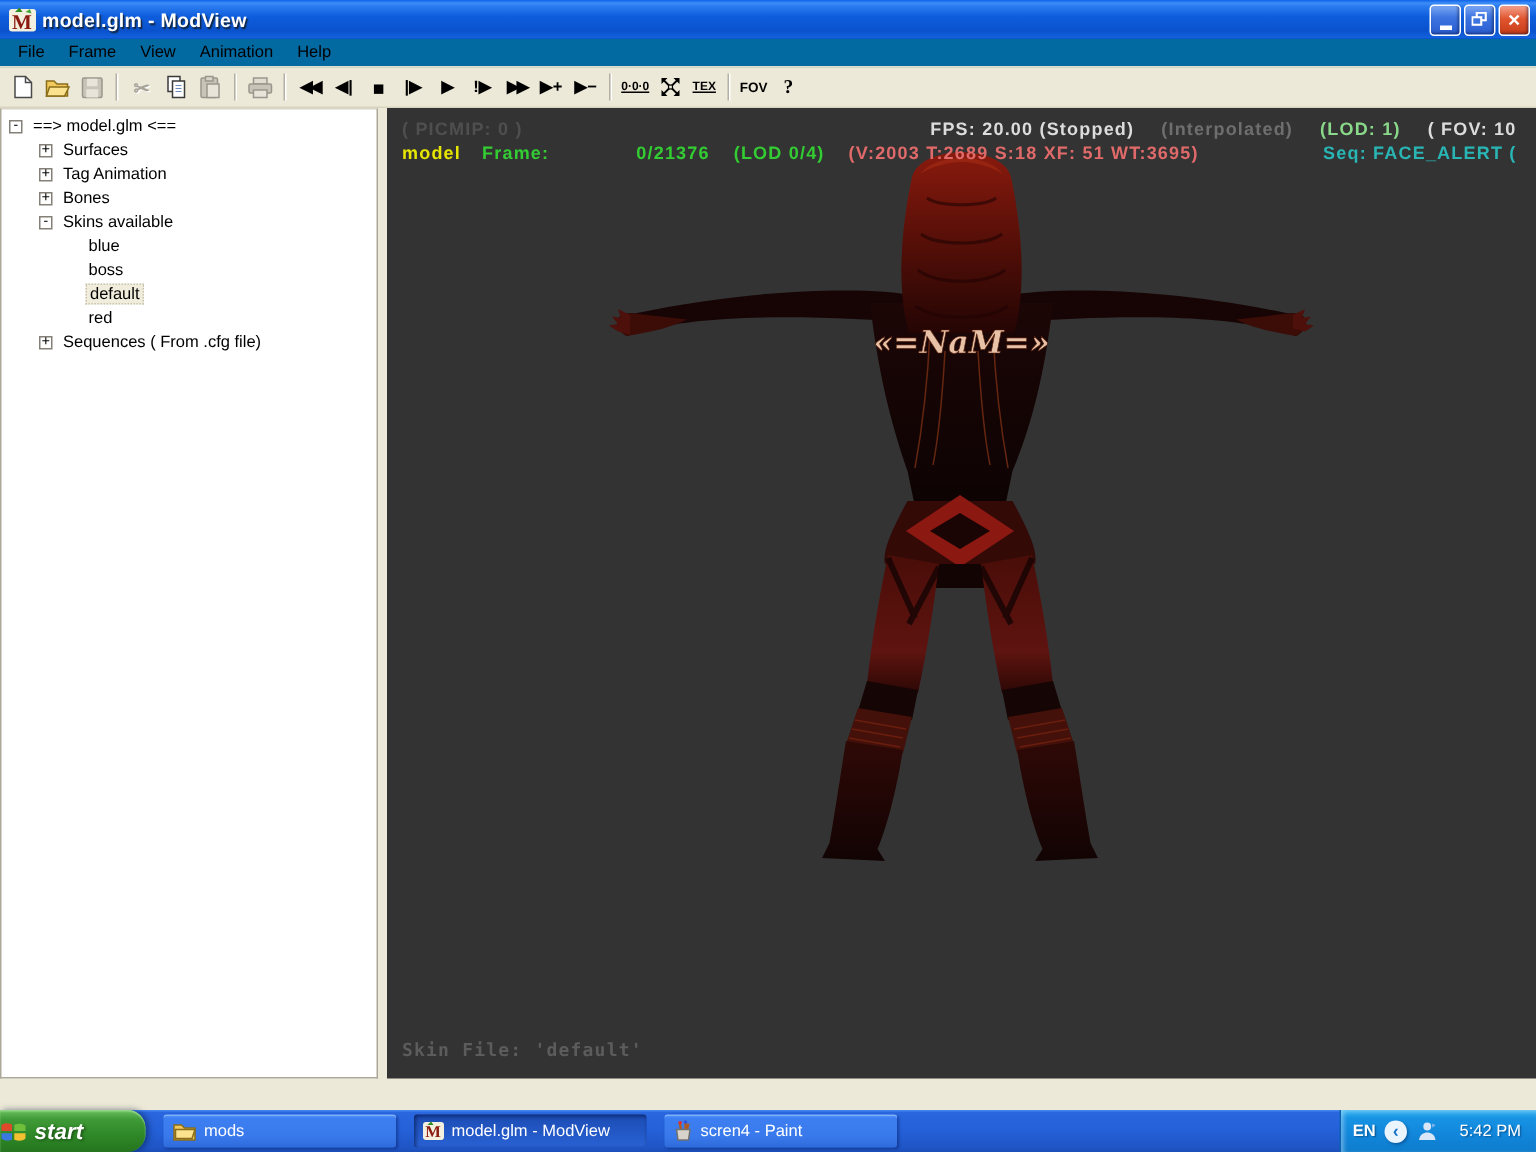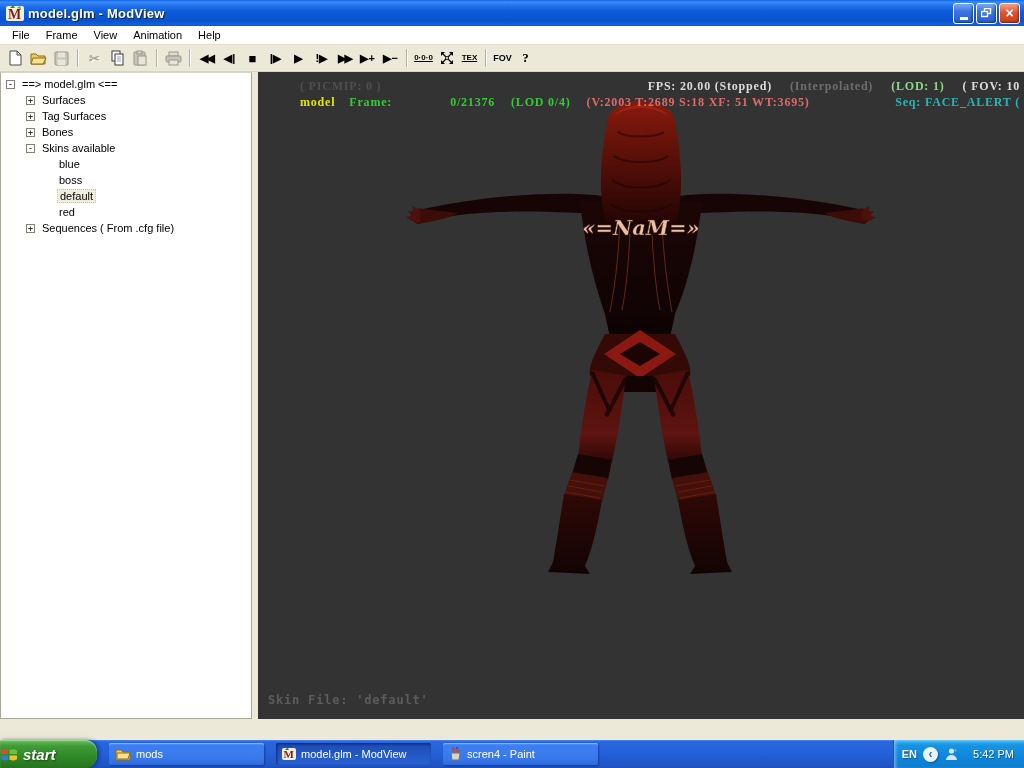--- a/index.html
+++ b/index.html
@@ -22,21 +22,21 @@
     background:linear-gradient(180deg,#7aa7f4 0%,#3c74e0 40%,#2a5cd0 100%);
     box-shadow:inset -1px -1px 2px rgba(0,0,30,.45);
   }
   .wbtn.close { background:linear-gradient(180deg,#f4a08a 0%,#e0552f 45%,#c83c18 100%); }
   .minglyph { width:8px; height:3px; background:#fff; margin-top:10px; }
   .wbtn .xg { color:#fff; font-size:14px; font-weight:bold; line-height:1; margin-top:-1px; }
 
   
   .menubar {
     position:absolute; left:0; top:26px; width:1024px; height:19px;
-    background:#ffffff; display:flex; align-items:center; padding-left:4px;
+    background:#0369a1; display:flex; align-items:center; padding-left:4px;
     border-bottom:1px solid #e0dcc8; font-size:11px; color:#000;
   }
   .menubar .mitem { padding:2px 8px; }
 
   
   .toolbar {
     position:absolute; left:0; top:45px; width:1024px; height:27px;
     background:#ece9d8; display:flex; align-items:center; padding-left:4px;
     border-bottom:1px solid #d8d4c0;
   }
@@ -67,23 +67,23 @@
   }
   .lvl0 { padding-left:5px; }
   .lvl1 { padding-left:25px; }
   .lvl2 { padding-left:56px; }
   .tlabel { padding:0 2px; }
   .tlabel.sel { background:#f0eddc; border:1px dotted #c8c4b0; }
 
   
   .viewport { position:relative; width:766px; height:100%; background:#333333; overflow:hidden; }
   .hudline {
-    position:absolute; left:10px; right:4px; display:flex; align-items:center;
-    font-family:Liberation Serif, serif; font-size:12px; font-weight:bold;
-    letter-spacing:.8px; white-space:pre; overflow:hidden;margin-left:32px;
+    position:absolute; left:10px; right:13px; display:flex; align-items:center;
+    font-family:Liberation Sans, sans-serif; font-size:12px; font-weight:bold;
+    letter-spacing:.8px; white-space:pre; overflow:hidden;
   }
   .hud1 { top:7px; }
   .hud2 { top:23px;align-items:flex-end; }
   .h1-fps { margin-left:auto; }
   .h1-interp, .h1-lod, .h1-fov { margin-left:18px; }
   .h2-frame { margin-left:14px; }
   .h2-num { margin-left:58px; }
   .h2-lod, .h2-v { margin-left:16px; }
   .h2-seq { margin-left:auto; }
   .skinfile {
@@ -281,21 +281,21 @@
       <div class="trow lvl0">
         <span class="pm">-</span>
         <span class="tlabel">==&gt; model.glm &lt;==</span>
       </div>
       <div class="trow lvl1">
         <span class="pm">+</span>
         <span class="tlabel">Surfaces</span>
       </div>
       <div class="trow lvl1">
         <span class="pm">+</span>
-        <span class="tlabel">Tag Surfaces</span>
+        <span class="tlabel">Tag Animation</span>
       </div>
       <div class="trow lvl1">
         <span class="pm">+</span>
         <span class="tlabel">Bones</span>
       </div>
       <div class="trow lvl1">
         <span class="pm">-</span>
         <span class="tlabel">Skins available</span>
       </div>
       <div class="trow lvl2">

